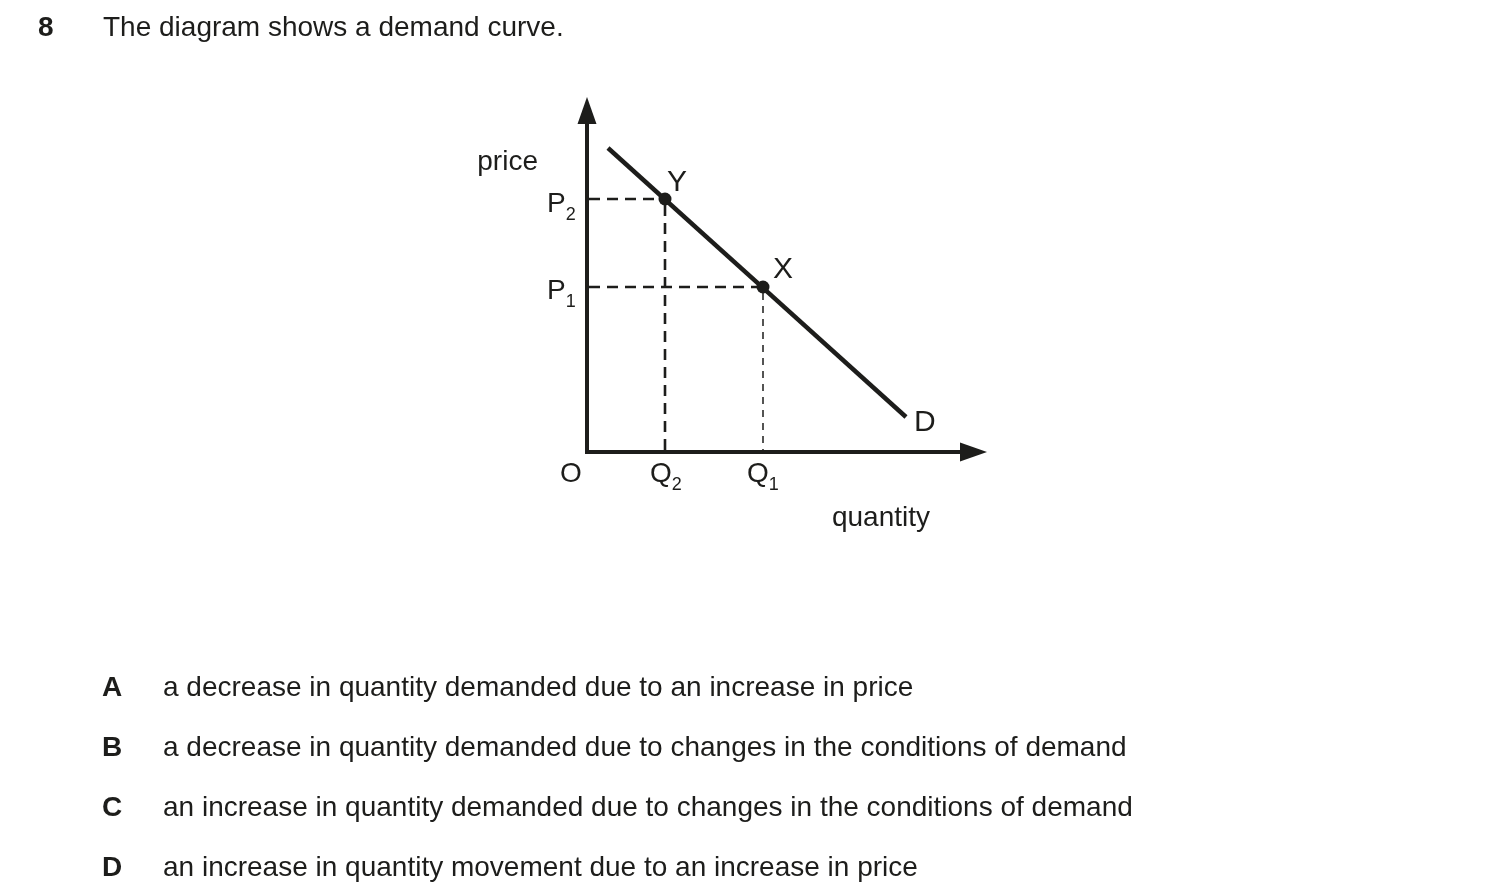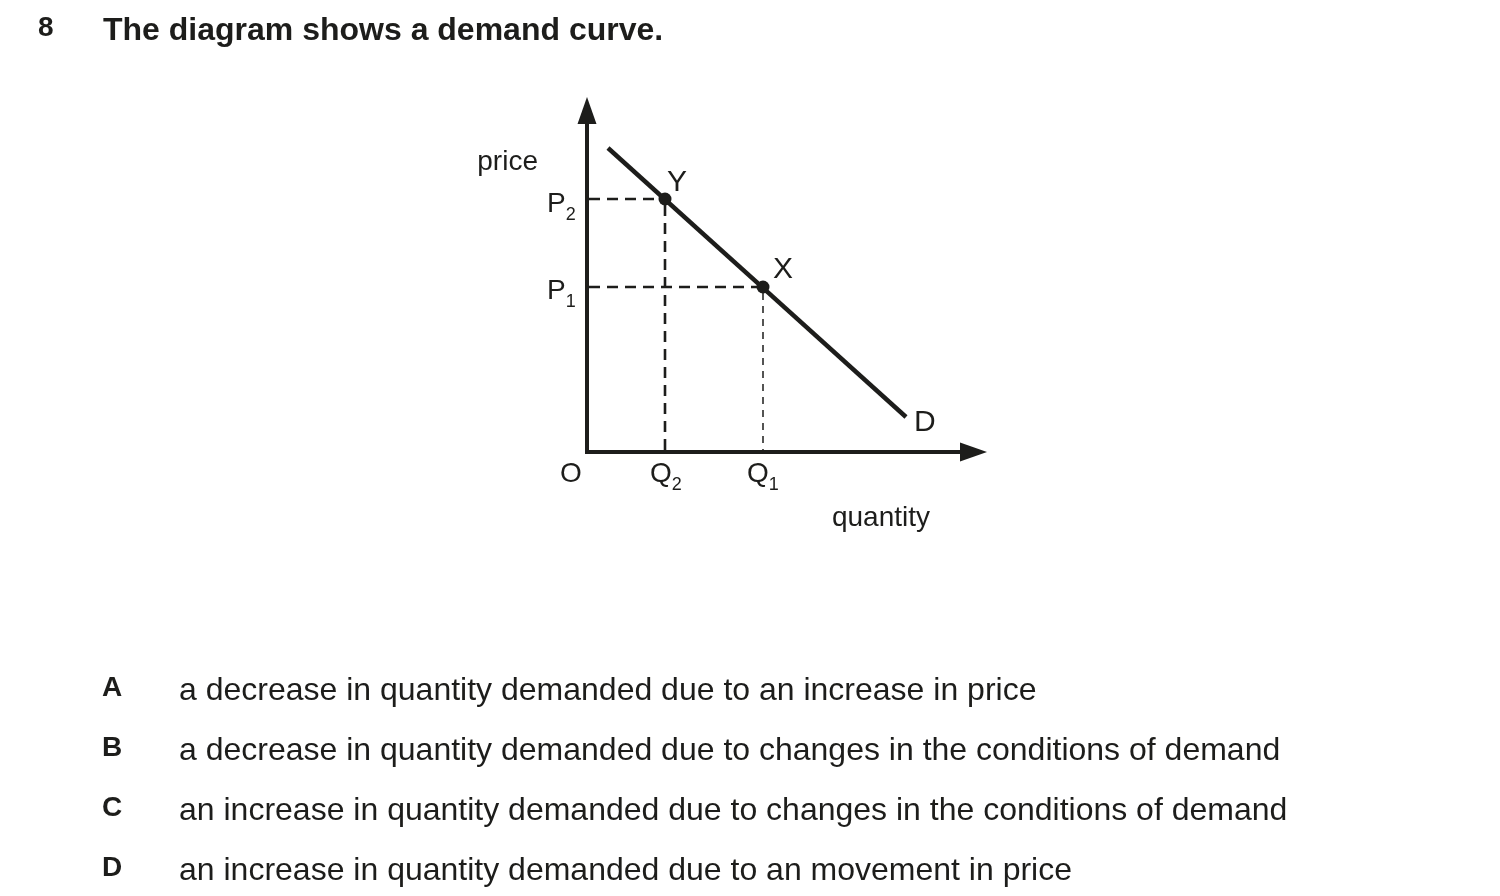--- a/index.html
+++ b/index.html
@@ -6,25 +6,25 @@
   .page{
     position:relative;
     width:1500px;height:896px;
     background:#ffffff;
     font-family:"Liberation Sans","DejaVu Sans",sans-serif;
     color:#1d1d1b;
     overflow:hidden;
   }
   .abs{position:absolute;}
   .qnum{left:38px;top:11px;font-size:28px;font-weight:bold;}
-  .qintro{left:103px;top:11px;font-size:32px;font-weight:bold;}
+  .qintro{left:103px;top:11px;font-size:28px;}
   .diagram-svg{left:0;top:0;}
   .prompt{left:100px;top:597px;font-size:28px;}
   .opt-letter{font-size:28px;font-weight:bold;}
-  .opt-text{left:163px;font-size:32px;margin-left:16px;}
+  .opt-text{left:163px;font-size:28px;}
   .r0{top:671px;} .r1{top:731px;} .r2{top:791px;} .r3{top:851px;}
   .letter-col{left:102px;}
   svg text{fill:#1d1d1b;font-family:"Liberation Sans","DejaVu Sans",sans-serif;}
 </style>
 </head>
 <body>
 
 <div class="page">
 
   <span class="abs qnum">8</span>
@@ -78,16 +78,16 @@
     <span class="abs opt-letter letter-col r0">A</span>
     <span class="abs opt-text r0">a decrease in quantity demanded due to an increase in price</span>
 
     <span class="abs opt-letter letter-col r1">B</span>
     <span class="abs opt-text r1">a decrease in quantity demanded due to changes in the conditions of demand</span>
 
     <span class="abs opt-letter letter-col r2">C</span>
     <span class="abs opt-text r2">an increase in quantity demanded due to changes in the conditions of demand</span>
 
     <span class="abs opt-letter letter-col r3">D</span>
-    <span class="abs opt-text r3">an increase in quantity demanded due to an movement in price</span>
+    <span class="abs opt-text r3">an increase in quantity movement due to an increase in price</span>
   </div>
 
 </div>
 
 </body></html>

